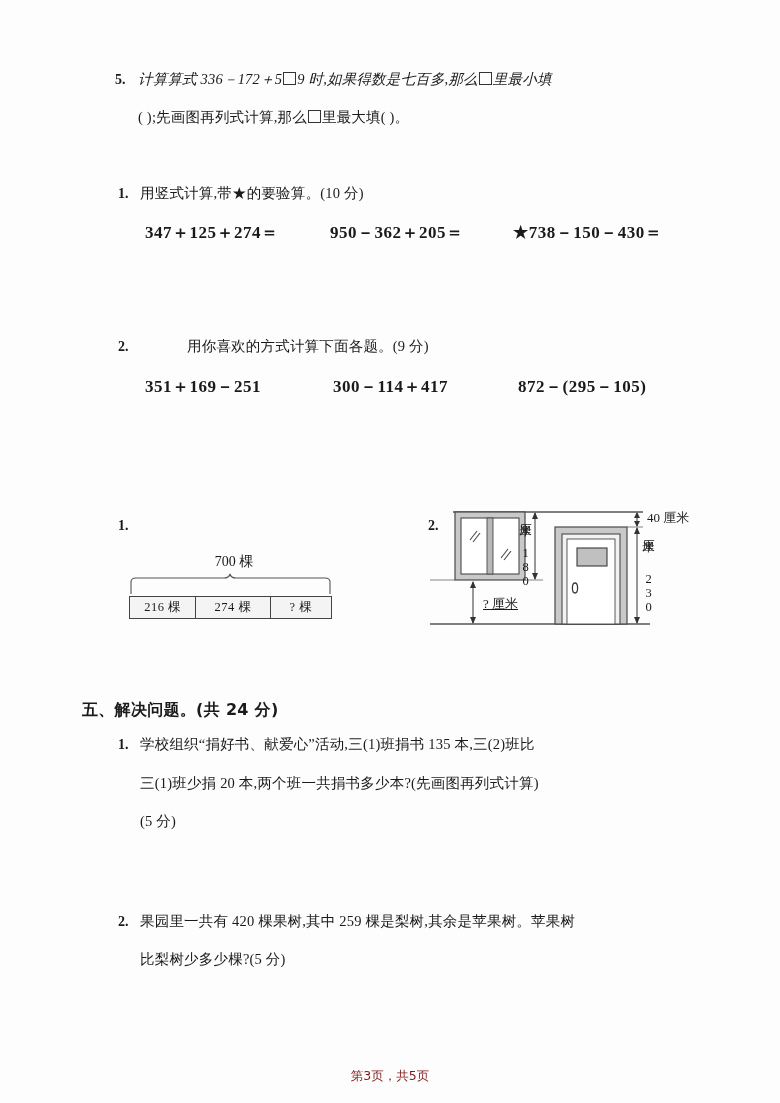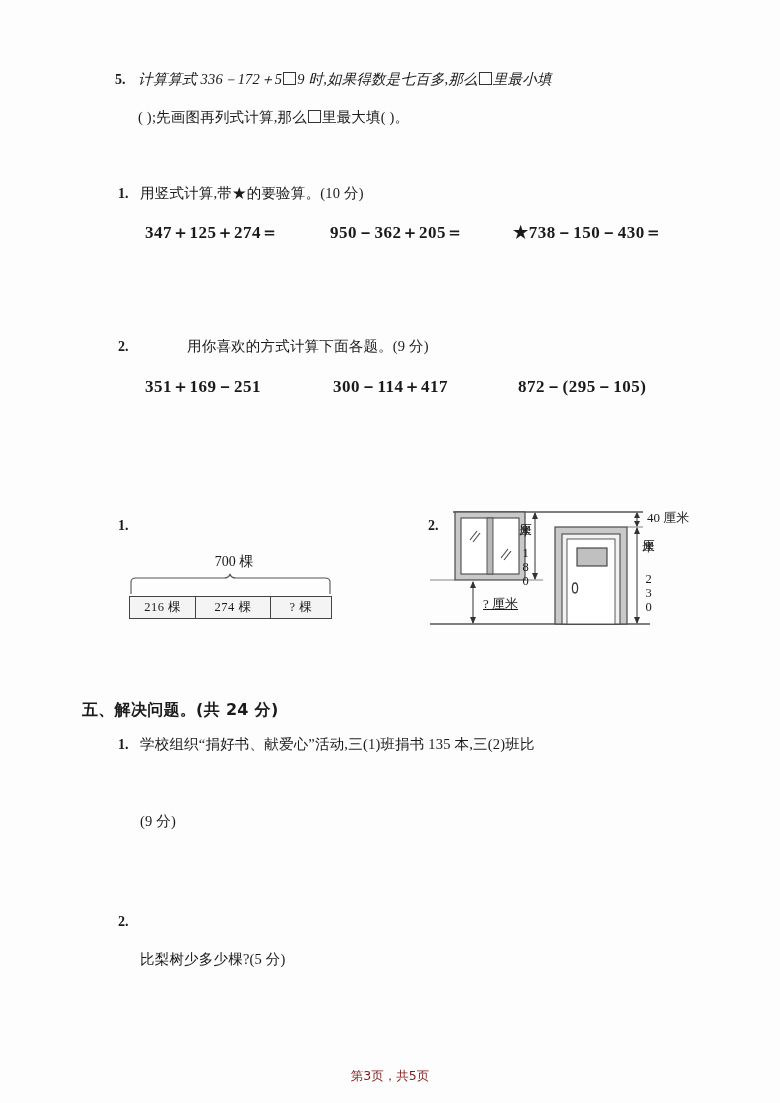--- a/index.html
+++ b/index.html
@@ -215,20 +215,22 @@
 
     <div style="position:absolute; left:222px; top:9px; font-size:13px; white-space:nowrap;">40 厘米</div>
 
     <div style="position:absolute; left:58px; top:95px; font-size:13px; white-space:nowrap;text-decoration:underline;">? 厘米</div>
   </div>
 
   <div class="sec-head" style="left:82px; top:700px;">五、解决问题。(共 24 分)</div>
 
   <span class="qnum" style="left:118px; top:737px;">1.</span>
   <div class="qline cn" style="left:140px; top:737px;">学校组织“捐好书、献爱心”活动,三(1)班捐书 135 本,三(2)班比</div>
-  <div class="qline cn" style="left:140px; top:814px;">(9 分)</div>
+  <div class="qline cn" style="left:140px; top:776px;">三(1)班少捐 20 本,两个班一共捐书多少本?(先画图再列式计算)</div>
+  <div class="qline cn" style="left:140px; top:814px;">(5 分)</div>
 
   <span class="qnum" style="left:118px; top:914px;">2.</span>
+  <div class="qline cn" style="left:140px; top:914px;">果园里一共有 420 棵果树,其中 259 棵是梨树,其余是苹果树。苹果树</div>
   <div class="qline cn" style="left:140px; top:952px;">比梨树少多少棵?(5 分)</div>
 
   <div class="footer">第3页，共5页</div>
 
 </div>
 
 </body></html>

